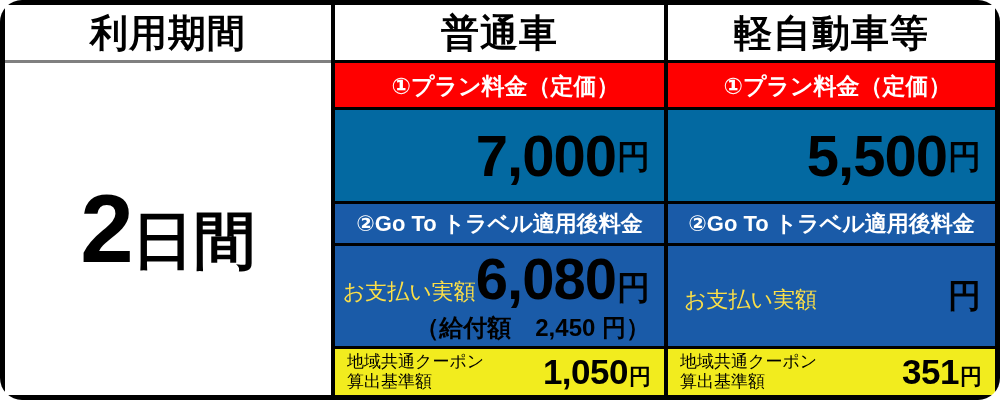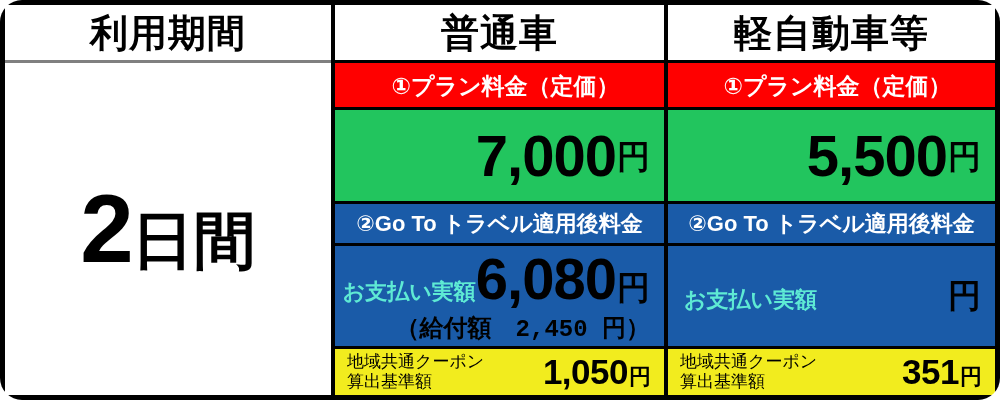--- a/index.html
+++ b/index.html
@@ -147,21 +147,21 @@
     position: absolute;
     height: 3px;
     background: #000000;
     top: 107px;
     z-index: 5;
   }
   
   .plan-amount {
     top: 110px;
     height: 92px;
-    background: #22c55e;
+    background: #0369a1;
     display: flex;
     align-items: center;
     justify-content: flex-end;
     padding-right: 14px;
   }
   .amount-big {
     color: #000000;
     font-weight: 700;
     font-size: 58px;
     line-height: 1;
@@ -211,34 +211,33 @@
     flex-direction: column;
     justify-content: center;
   }
   .goto-main-line {
     display: flex;
     align-items: baseline;
     justify-content: flex-end;
     width: 100%;
   }
   .goto-label {
-    color: #5eead4;
-    font-weight: 700;
+    color: #fde047;
+    font-weight: 400;
     font-size: 22px;
     margin-right: auto;
     white-space: nowrap;
   }
   .goto-sub-line {
     display: flex;
     align-items: baseline;
     justify-content: flex-end;
     width: 100%;
     margin-top: 4px;
     padding-right: 4px;
-    font-family: Liberation Mono, monospace;
   }
   .goto-sub {
     color: #000000;
     font-weight: 700;
     font-size: 24px;
     white-space: nowrap;
     letter-spacing: 0px;
   }
 
   

